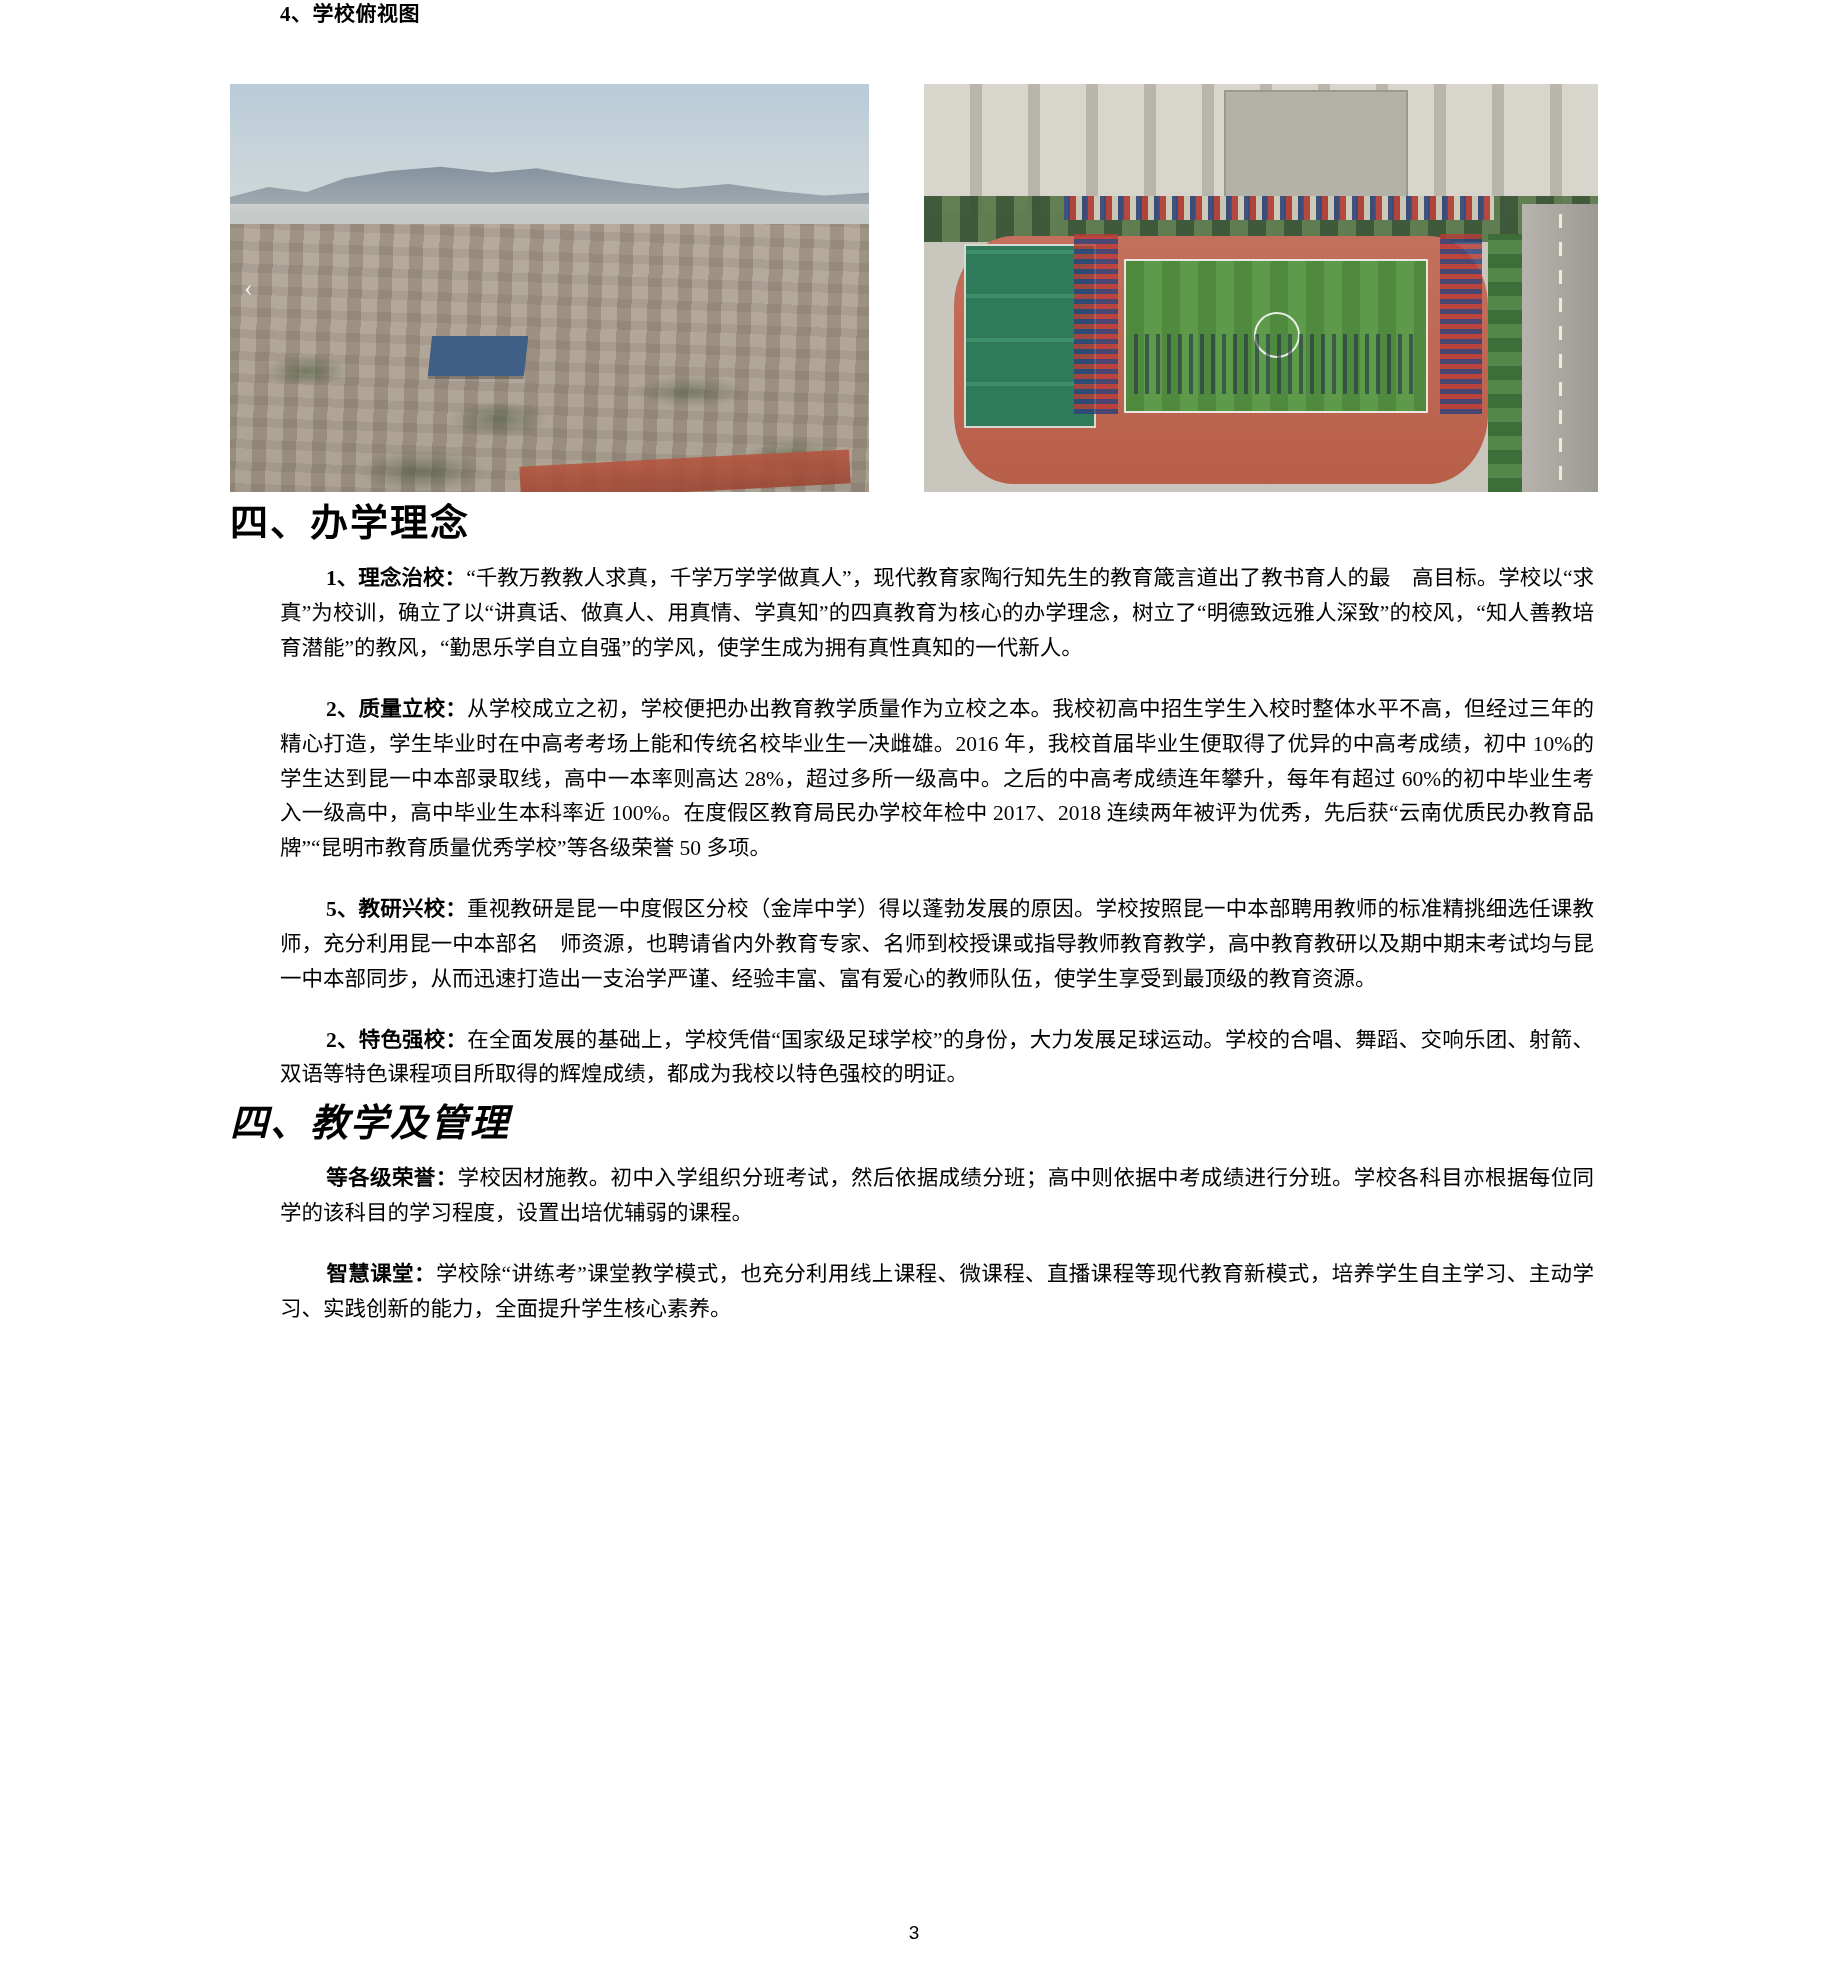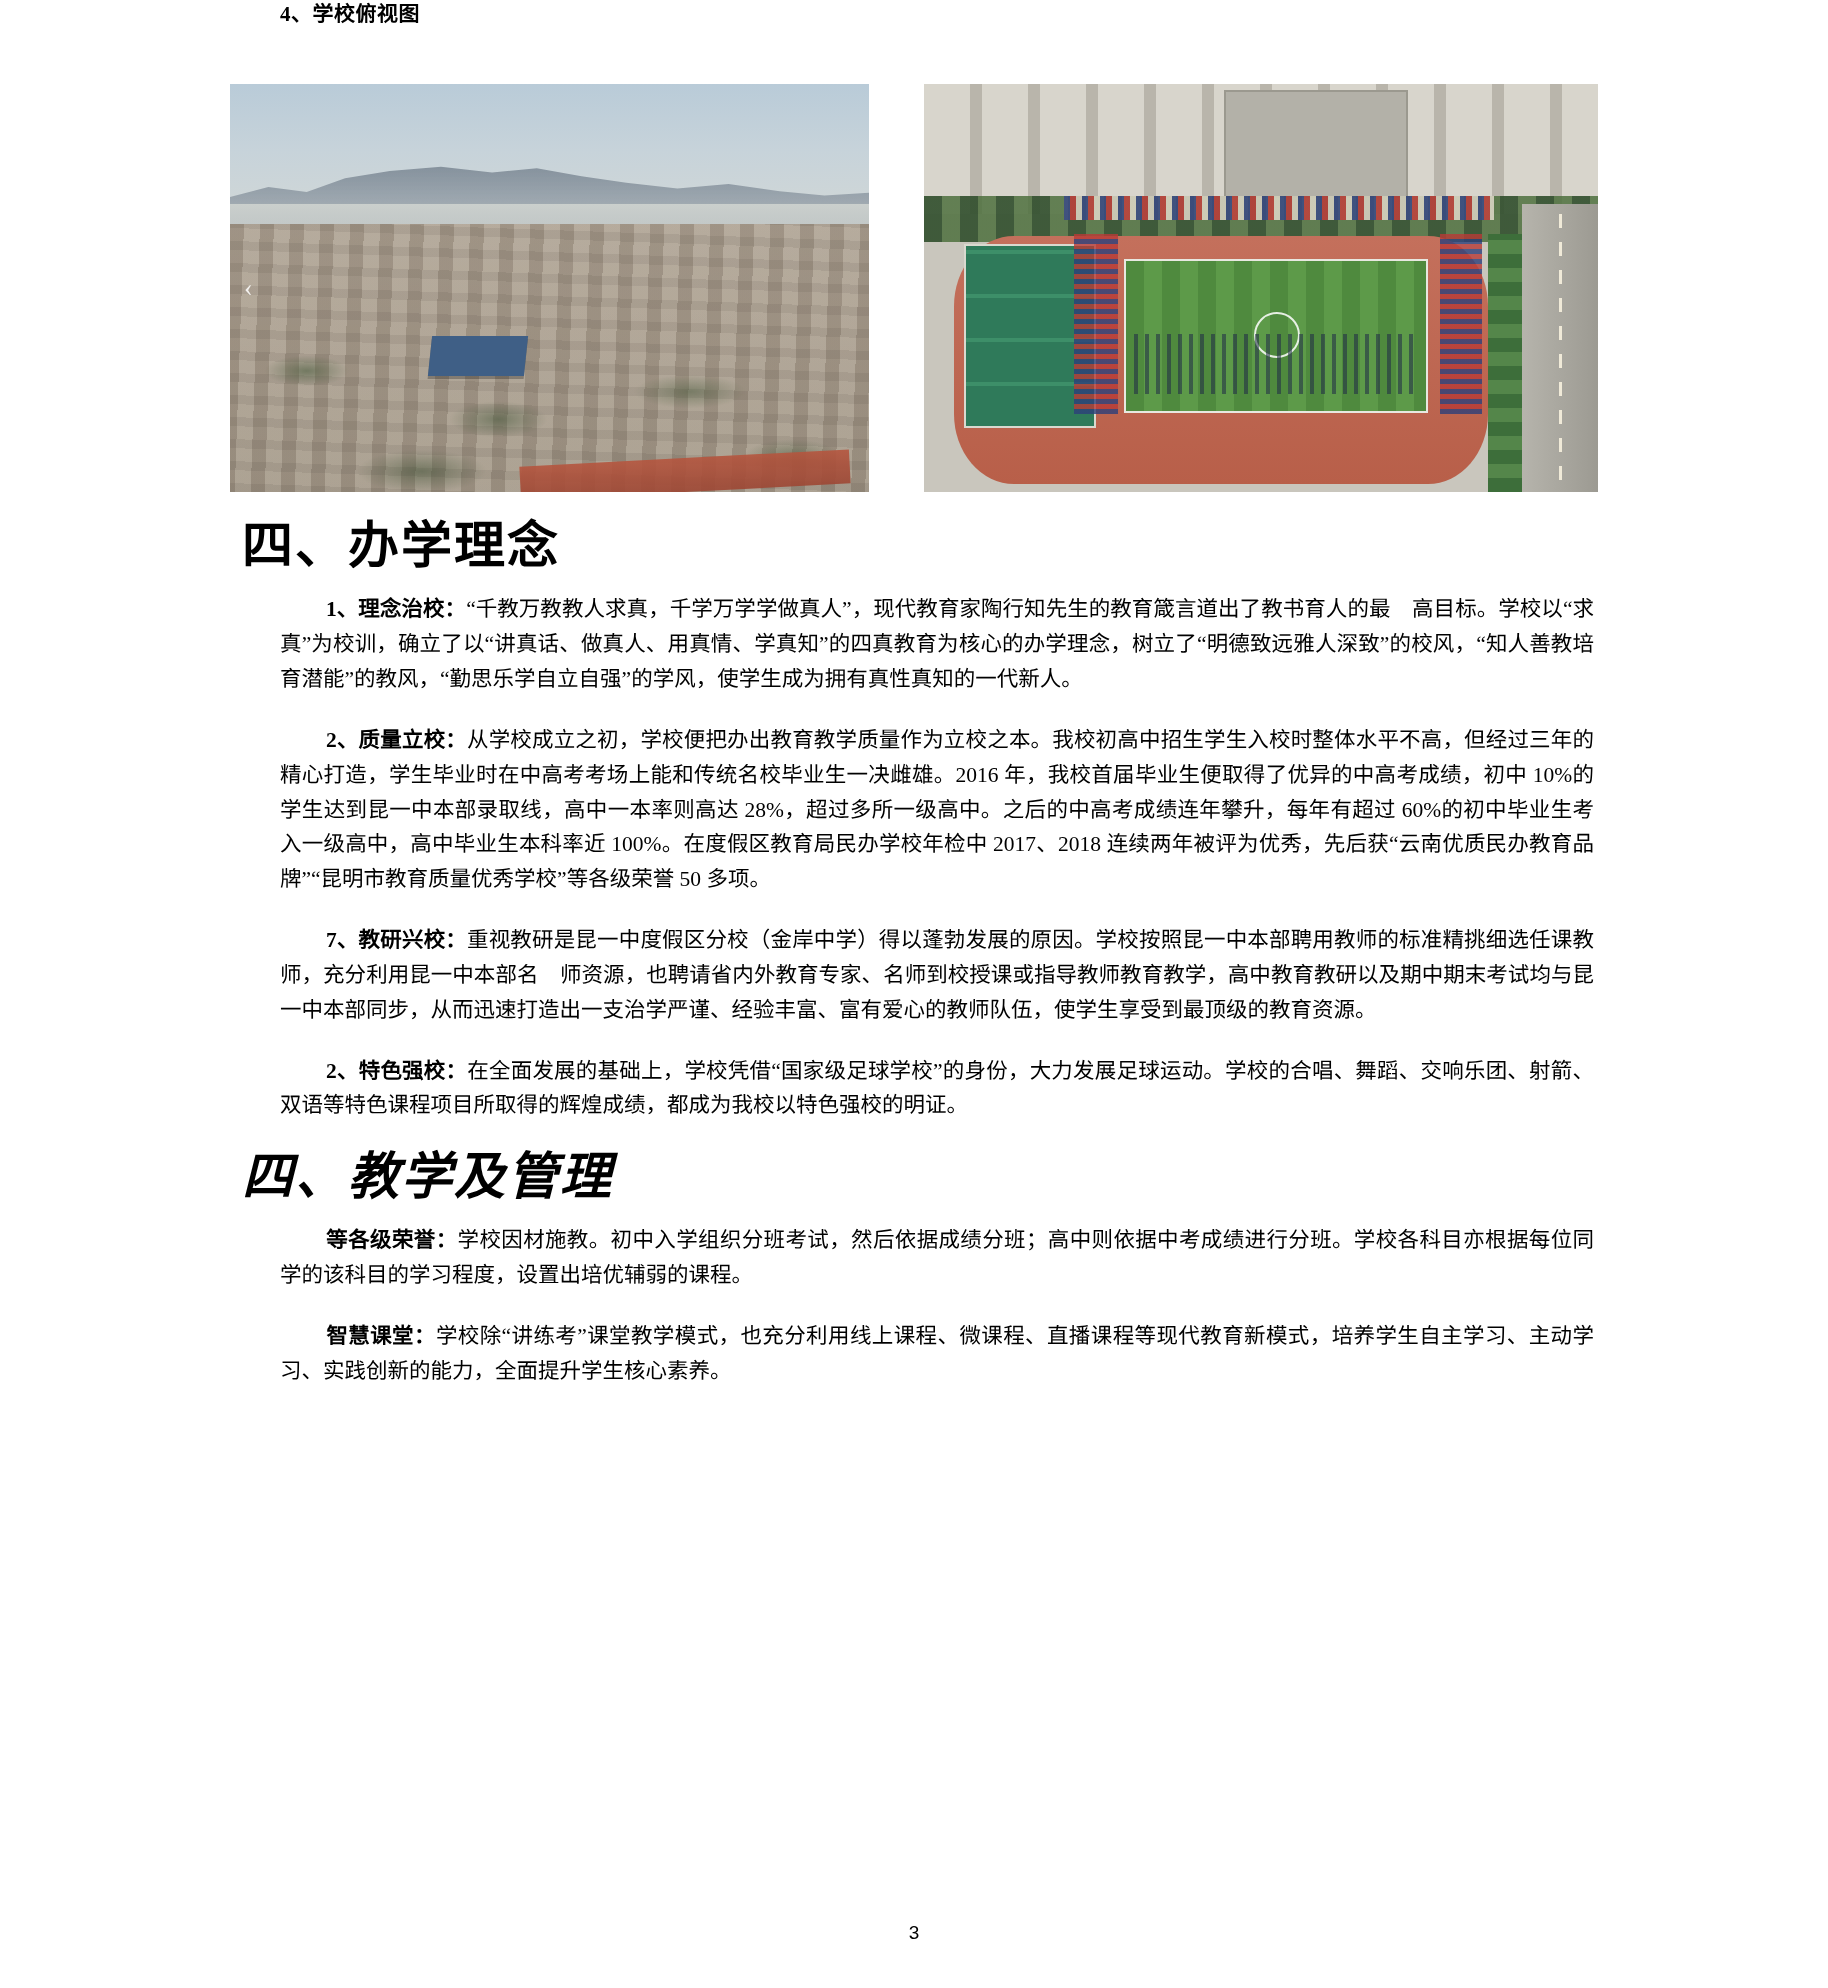--- a/index.html
+++ b/index.html
@@ -255,24 +255,24 @@
     right: 76px;
     top: 150px;
     width: 34px;
     bottom: 0;
     background: repeating-linear-gradient(0deg, #3d6e3a 0px, #3d6e3a 14px, #54864a 14px, #54864a 28px);
   }
 
   
   h2.major {
     font-family: "Liberation Sans", "DejaVu Sans", sans-serif;
-    font-size: 51px;
+    font-size: 38px;
     font-weight: bold;
     letter-spacing: 2px;
-    margin: 12px;
+    margin: 0;
     padding-left: 0px;
   }
   .mt-ideology { margin-top: 78px; }
   .mt-teaching { margin-top: 60px; font-style: italic; }
 
   
   .para {
     font-size: 21.5px;
     line-height: 1.62;
     text-align: justify;
@@ -341,21 +341,21 @@
     </div>
 
   </div>
 
   <h2 class="major mt-ideology">四、办学理念</h2>
 
   <p class="para first-block"><span class="indent"></span><b>1、理念治校：</b><span>“千教万教教人求真，千学万学学做真人”，现代教育家陶行知先生的教育箴言道出了教书育人的最　高目标。学校以“求真”为校训，确立了以“讲真话、做真人、用真情、学真知”的四真教育为核心的办学理念，树立了“明德致远雅人深致”的校风，“知人善教培育潜能”的教风，“勤思乐学自立自强”的学风，使学生成为拥有真性真知的一代新人。</span></p>
 
   <p class="para"><span class="indent"></span><b>2、质量立校：</b><span>从学校成立之初，学校便把办出教育教学质量作为立校之本。我校初高中招生学生入校时整体水平不高，但经过三年的精心打造，学生毕业时在中高考考场上能和传统名校毕业生一决雌雄。2016 年，我校首届毕业生便取得了优异的中高考成绩，初中 10%的学生达到昆一中本部录取线，高中一本率则高达 28%，超过多所一级高中。之后的中高考成绩连年攀升，每年有超过 60%的初中毕业生考入一级高中，高中毕业生本科率近 100%。在度假区教育局民办学校年检中 2017、2018 连续两年被评为优秀，先后获“云南优质民办教育品牌”“昆明市教育质量优秀学校”等各级荣誉 50 多项。</span></p>
 
-  <p class="para"><span class="indent"></span><b>7、教研兴校：</b><span>重视教研是昆一中度假区分校（金岸中学）得以蓬勃发展的原因。学校按照昆一中本部聘用教师的标准精挑细选任课教师，充分利用昆一中本部名　师资源，也聘请省内外教育专家、名师到校授课或指导教师教育教学，高中教育教研以及期中期末考试均与昆一中本部同步，从而迅速打造出一支治学严谨、经验丰富、富有爱心的教师队伍，使学生享受到最顶级的教育资源。</span></p>
+  <p class="para"><span class="indent"></span><b>5、教研兴校：</b><span>重视教研是昆一中度假区分校（金岸中学）得以蓬勃发展的原因。学校按照昆一中本部聘用教师的标准精挑细选任课教师，充分利用昆一中本部名　师资源，也聘请省内外教育专家、名师到校授课或指导教师教育教学，高中教育教研以及期中期末考试均与昆一中本部同步，从而迅速打造出一支治学严谨、经验丰富、富有爱心的教师队伍，使学生享受到最顶级的教育资源。</span></p>
 
   <p class="para"><span class="indent"></span><b>2、特色强校：</b><span>在全面发展的基础上，学校凭借“国家级足球学校”的身份，大力发展足球运动。学校的合唱、舞蹈、交响乐团、射箭、双语等特色课程项目所取得的辉煌成绩，都成为我校以特色强校的明证。</span></p>
 
   <h2 class="major mt-teaching">四、教学及管理</h2>
 
   <p class="para first-block"><span class="indent"></span><b>等各级荣誉：</b><span>学校因材施教。初中入学组织分班考试，然后依据成绩分班；高中则依据中考成绩进行分班。学校各科目亦根据每位同学的该科目的学习程度，设置出培优辅弱的课程。</span></p>
 
   <p class="para"><span class="indent"></span><b>智慧课堂：</b><span>学校除“讲练考”课堂教学模式，也充分利用线上课程、微课程、直播课程等现代教育新模式，培养学生自主学习、主动学习、实践创新的能力，全面提升学生核心素养。</span></p>
 
   <div class="page-number">3</div>

